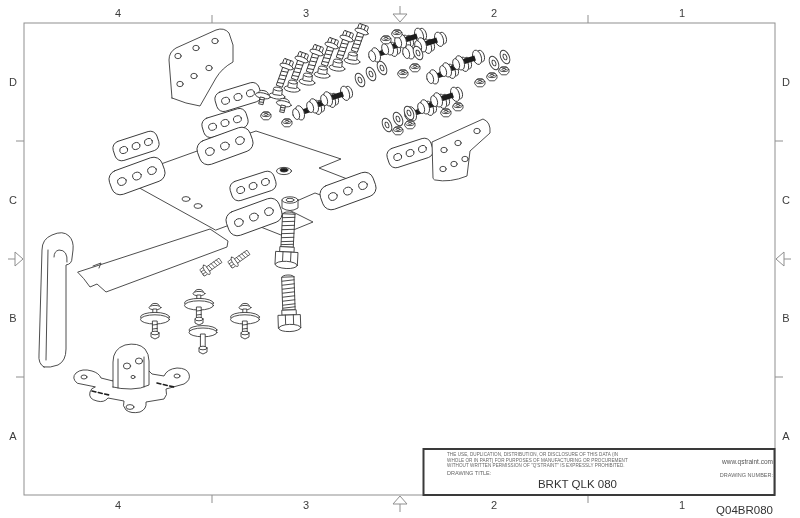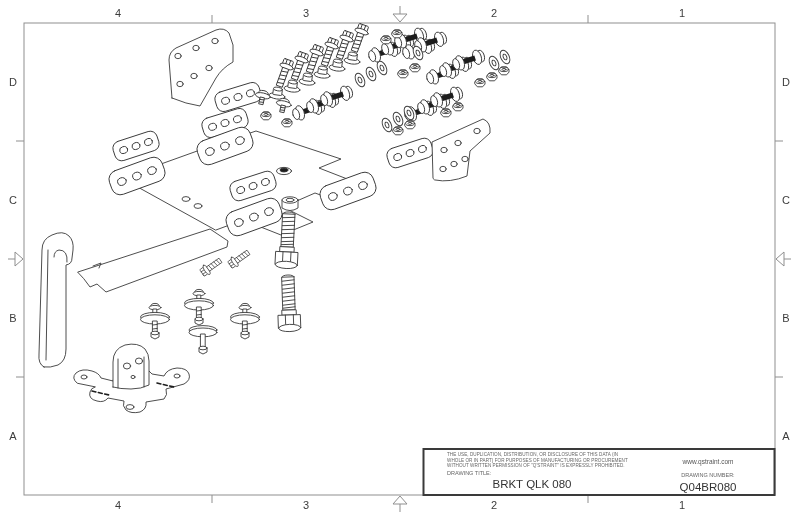--- a/index.html
+++ b/index.html
@@ -4,21 +4,21 @@
 <style>
   html,body{margin:0;padding:0;background:#fff;}
   #page{position:relative;width:800px;height:518px;background:#fff;overflow:hidden;
         font-family:"Liberation Sans", sans-serif;}
   svg{position:absolute;left:0;top:0;}
   .zone{position:absolute;transform:translate(-50%,-50%);font-size:11px;color:#3c3c3c;}
   .tb-text{position:absolute;white-space:nowrap;color:#666;}
   .legal{font-size:4.6px;line-height:5.6px;letter-spacing:.05px;}
   .lbl{font-size:5.5px;}
   .big{font-size:11.5px;color:#333;}
-  .ctr{text-align:center;}
+  .ctr{text-align:right;}
 </style>
 </head>
 <body>
 
 <div id="page">
 
 <svg width="800" height="518" viewBox="0 0 800 518">
   <defs>
     <g id="d-strip3">
       <rect x="-23" y="-10" width="46" height="20" rx="7"></rect>
@@ -321,15 +321,15 @@
 <span class="zone" style="left:786px;top:318px">B</span>
 <span class="zone" style="left:786px;top:436px">A</span>
 
 <div class="tb-text legal" style="left:447px;top:452px">THE USE, DUPLICATION, DISTRIBUTION, OR DISCLOSURE OF THIS DATA (IN</div>
 <div class="tb-text legal" style="left:447px;top:457.6px">WHOLE OR IN PART) FOR PURPOSES OF MANUFACTURING OR PROCUREMENT</div>
 <div class="tb-text legal" style="left:447px;top:463.2px">WITHOUT WRITTEN PERMISSION OF "Q'STRAINT" IS EXPRESSLY PROHIBITED.</div>
 <div class="tb-text lbl" style="left:447px;top:470px">DRAWING TITLE:</div>
 <div class="tb-text big ctr" style="left:447px;top:478px;width:170px">BRKT QLK 080</div>
 <div class="tb-text ctr" style="left:643px;top:458px;width:130px;font-size:6.5px;color:#555">www.qstraint.com</div>
 <div class="tb-text lbl ctr" style="left:643px;top:472px;width:130px">DRAWING NUMBER:</div>
-<div class="tb-text big ctr" style="left:643px;top:481px;width:130px">Q04BR080</div>
+<div class="tb-text big ctr" style="left:643px;top:504px;width:130px">Q04BR080</div>
 
 </div>
 
 </body></html>

